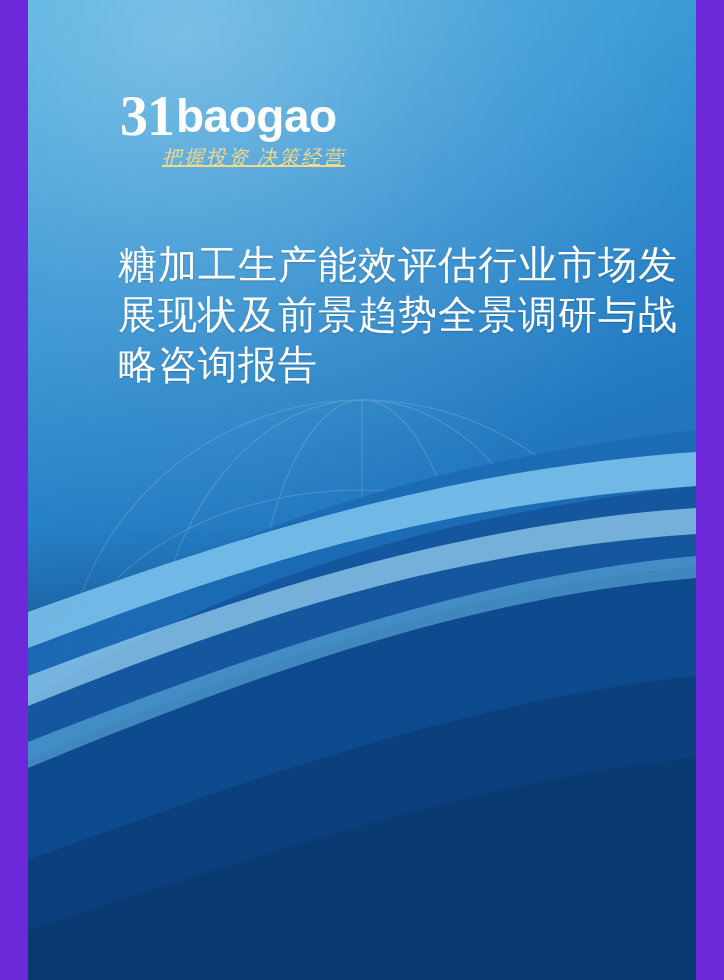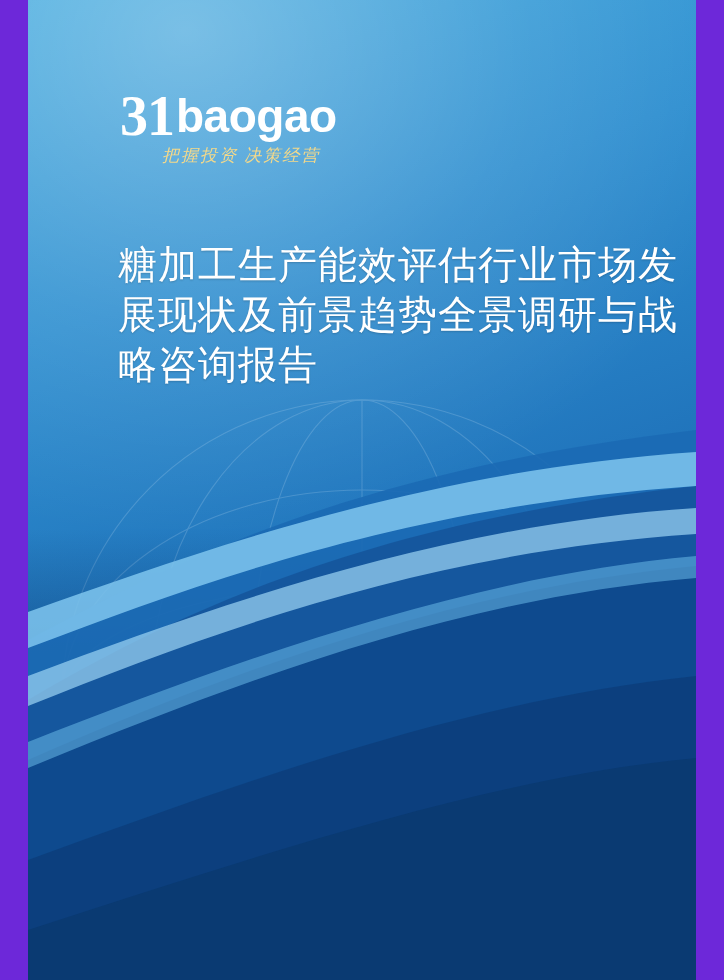--- a/index.html
+++ b/index.html
@@ -91,25 +91,26 @@
     line-height: 52px;
     font-weight: bold;
     color: #ffffff;
     letter-spacing: -0.5px;
     font-family: "Liberation Sans", sans-serif;
   }
   .logo-sub {
     position: absolute;
     left: 42px;
     top: 56px;
-    font-size: 17px;
+    font-size: 20px;
     color: #f4d98a;
     letter-spacing: 2px;
     font-family: "Liberation Serif", serif;
     font-style: italic;
+    text-decoration: underline;
   }
 
   .title {
     position: absolute;
     left: 90px;
     top: 240px;
     width: 580px;
     font-size: 39px;
     line-height: 50px;
     color: #ffffff;

